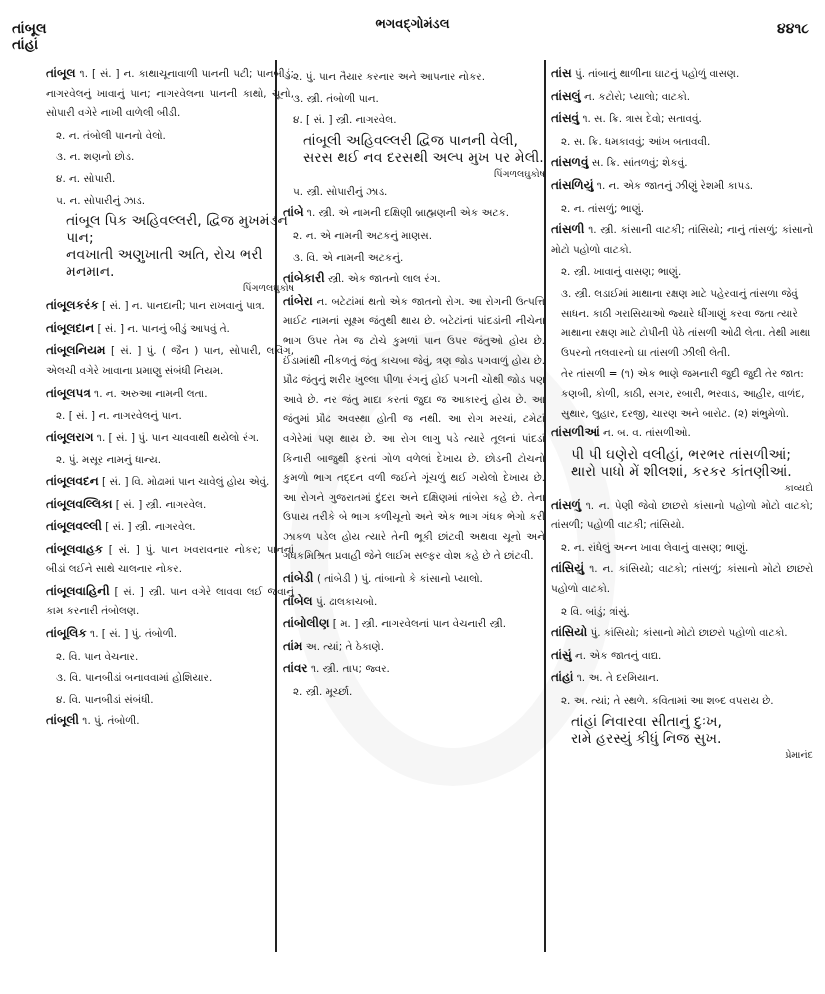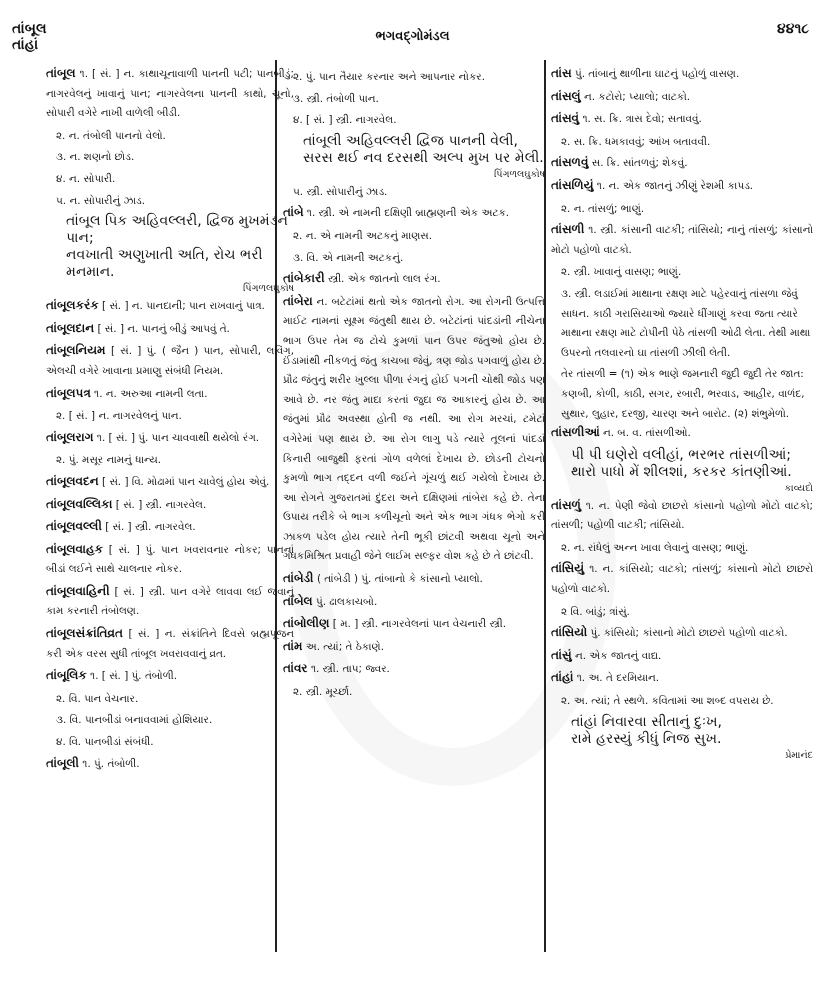--- a/index.html
+++ b/index.html
@@ -3,21 +3,21 @@
 <meta charset="utf-8">
 <style>
   html, body { margin: 0; padding: 0; background: #ffffff; }
   body {
     width: 825px; height: 994px; overflow: hidden; position: relative;
     font-family: "DejaVu Sans", sans-serif; color: #111;
   }
   .header { position: absolute; top: 0; left: 0; width: 825px; height: 60px; }
   .guide-top { position: absolute; left: 12px; top: 20px; font-weight: bold; font-size: 14px; line-height: 16px; }
   .guide-bottom { position: absolute; left: 12px; top: 36px; font-weight: bold; font-size: 14px; line-height: 16px; }
-  .page-title { position: absolute; left: 0; width: 825px; top: 28px; text-align: center; font-size: 13px; font-weight: bold; }
+  .page-title { position: absolute; left: 0; width: 825px; top: 16px; text-align: center; font-size: 13px; font-weight: bold; }
   .page-number { position: absolute; right: 16px; top: 20px; font-size: 14px; font-weight: bold; }
   .col { position: absolute; top: 64px; font-size: 10.4px; line-height: 19.6px; }
   .col-1 { left: 22px; width: 248px; margin-left: 24px; }
   .col-2 { left: 283px; width: 262px; }
   .col-3 { left: 551px; width: 262px; }
   .rule { position: absolute; width: 1.5px; background: #222; }
   .rule-1 { left: 275px; top: 60px; height: 892px; }
   .rule-2 { left: 544px; top: 60px; height: 892px; }
   .entry { margin: 0 0 3px 0; text-align: justify; }
   .hw { font-weight: bold; font-size: 12px; }
@@ -58,21 +58,20 @@
     <div class="entry"><span class="hw">તાંબૂલનિયમ</span> <span class="def">[ સં. ] પું. ( જૈન ) પાન, સોપારી, લવિંગ, એલચી વગેરે ખાવાના પ્રમાણુ સંબંધી નિયમ.</span></div>
     <div class="entry"><span class="hw">તાંબૂલપત્ર</span> <span class="def">૧. ન. અરુઆ નામની લતા.</span></div>
     <div class="sub">૨. [ સં. ] ન. નાગરવેલનું પાન.</div>
     <div class="entry"><span class="hw">તાંબૂલરાગ</span> <span class="def">૧. [ સં. ] પું. પાન ચાવવાથી થયેલો રંગ.</span></div>
     <div class="sub">૨. પું. મસૂર નામનું ધાન્ય.</div>
     <div class="entry"><span class="hw">તાંબૂલવદન</span> <span class="def">[ સં. ] વિ. મોઢામાં પાન ચાવેલું હોય એવું.</span></div>
     <div class="entry"><span class="hw">તાંબૂલવલ્લિકા</span> <span class="def">[ સં. ] સ્ત્રી. નાગરવેલ.</span></div>
     <div class="entry"><span class="hw">તાંબૂલવલ્લી</span> <span class="def">[ સં. ] સ્ત્રી. નાગરવેલ.</span></div>
     <div class="entry"><span class="hw">તાંબૂલવાહક</span> <span class="def">[ સં. ] પું. પાન ખવરાવનાર નોકર; પાનનાં બીડાં લઈને સાથે ચાલનાર નોકર.</span></div>
     <div class="entry"><span class="hw">તાંબૂલવાહિની</span> <span class="def">[ સં. ] સ્ત્રી. પાન વગેરે લાવવા લઈ જવાનું કામ કરનારી તંબોલણ.</span></div>
-    <div class="entry"><span class="hw">તાંબૂલસંક્રાંતિવ્રત</span> <span class="def">[ સં. ] ન. સંક્રાંતિને દિવસે બ્રહ્મપૂજન કરી એક વરસ સુધી તાંબૂલ ખવરાવવાનું વ્રત.</span></div>
     <div class="entry"><span class="hw">તાંબૂલિક</span> <span class="def">૧. [ સં. ] પું. તંબોળી.</span></div>
     <div class="sub">૨. વિ. પાન વેચનાર.</div>
     <div class="sub">૩. વિ. પાનબીડાં બનાવવામાં હોશિયાર.</div>
     <div class="sub">૪. વિ. પાનબીડાં સંબંધી.</div>
     <div class="entry"><span class="hw">તાંબૂલી</span> <span class="def">૧. પું. તંબોળી.</span></div>
   </div>
 <div class="col col-2">
     <div class="entry"></div>
     <div class="sub">૨. પું. પાન તૈયાર કરનાર અને આપનાર નોકર.</div>
     <div class="sub">૩. સ્ત્રી. તંબોળી પાન.</div>

